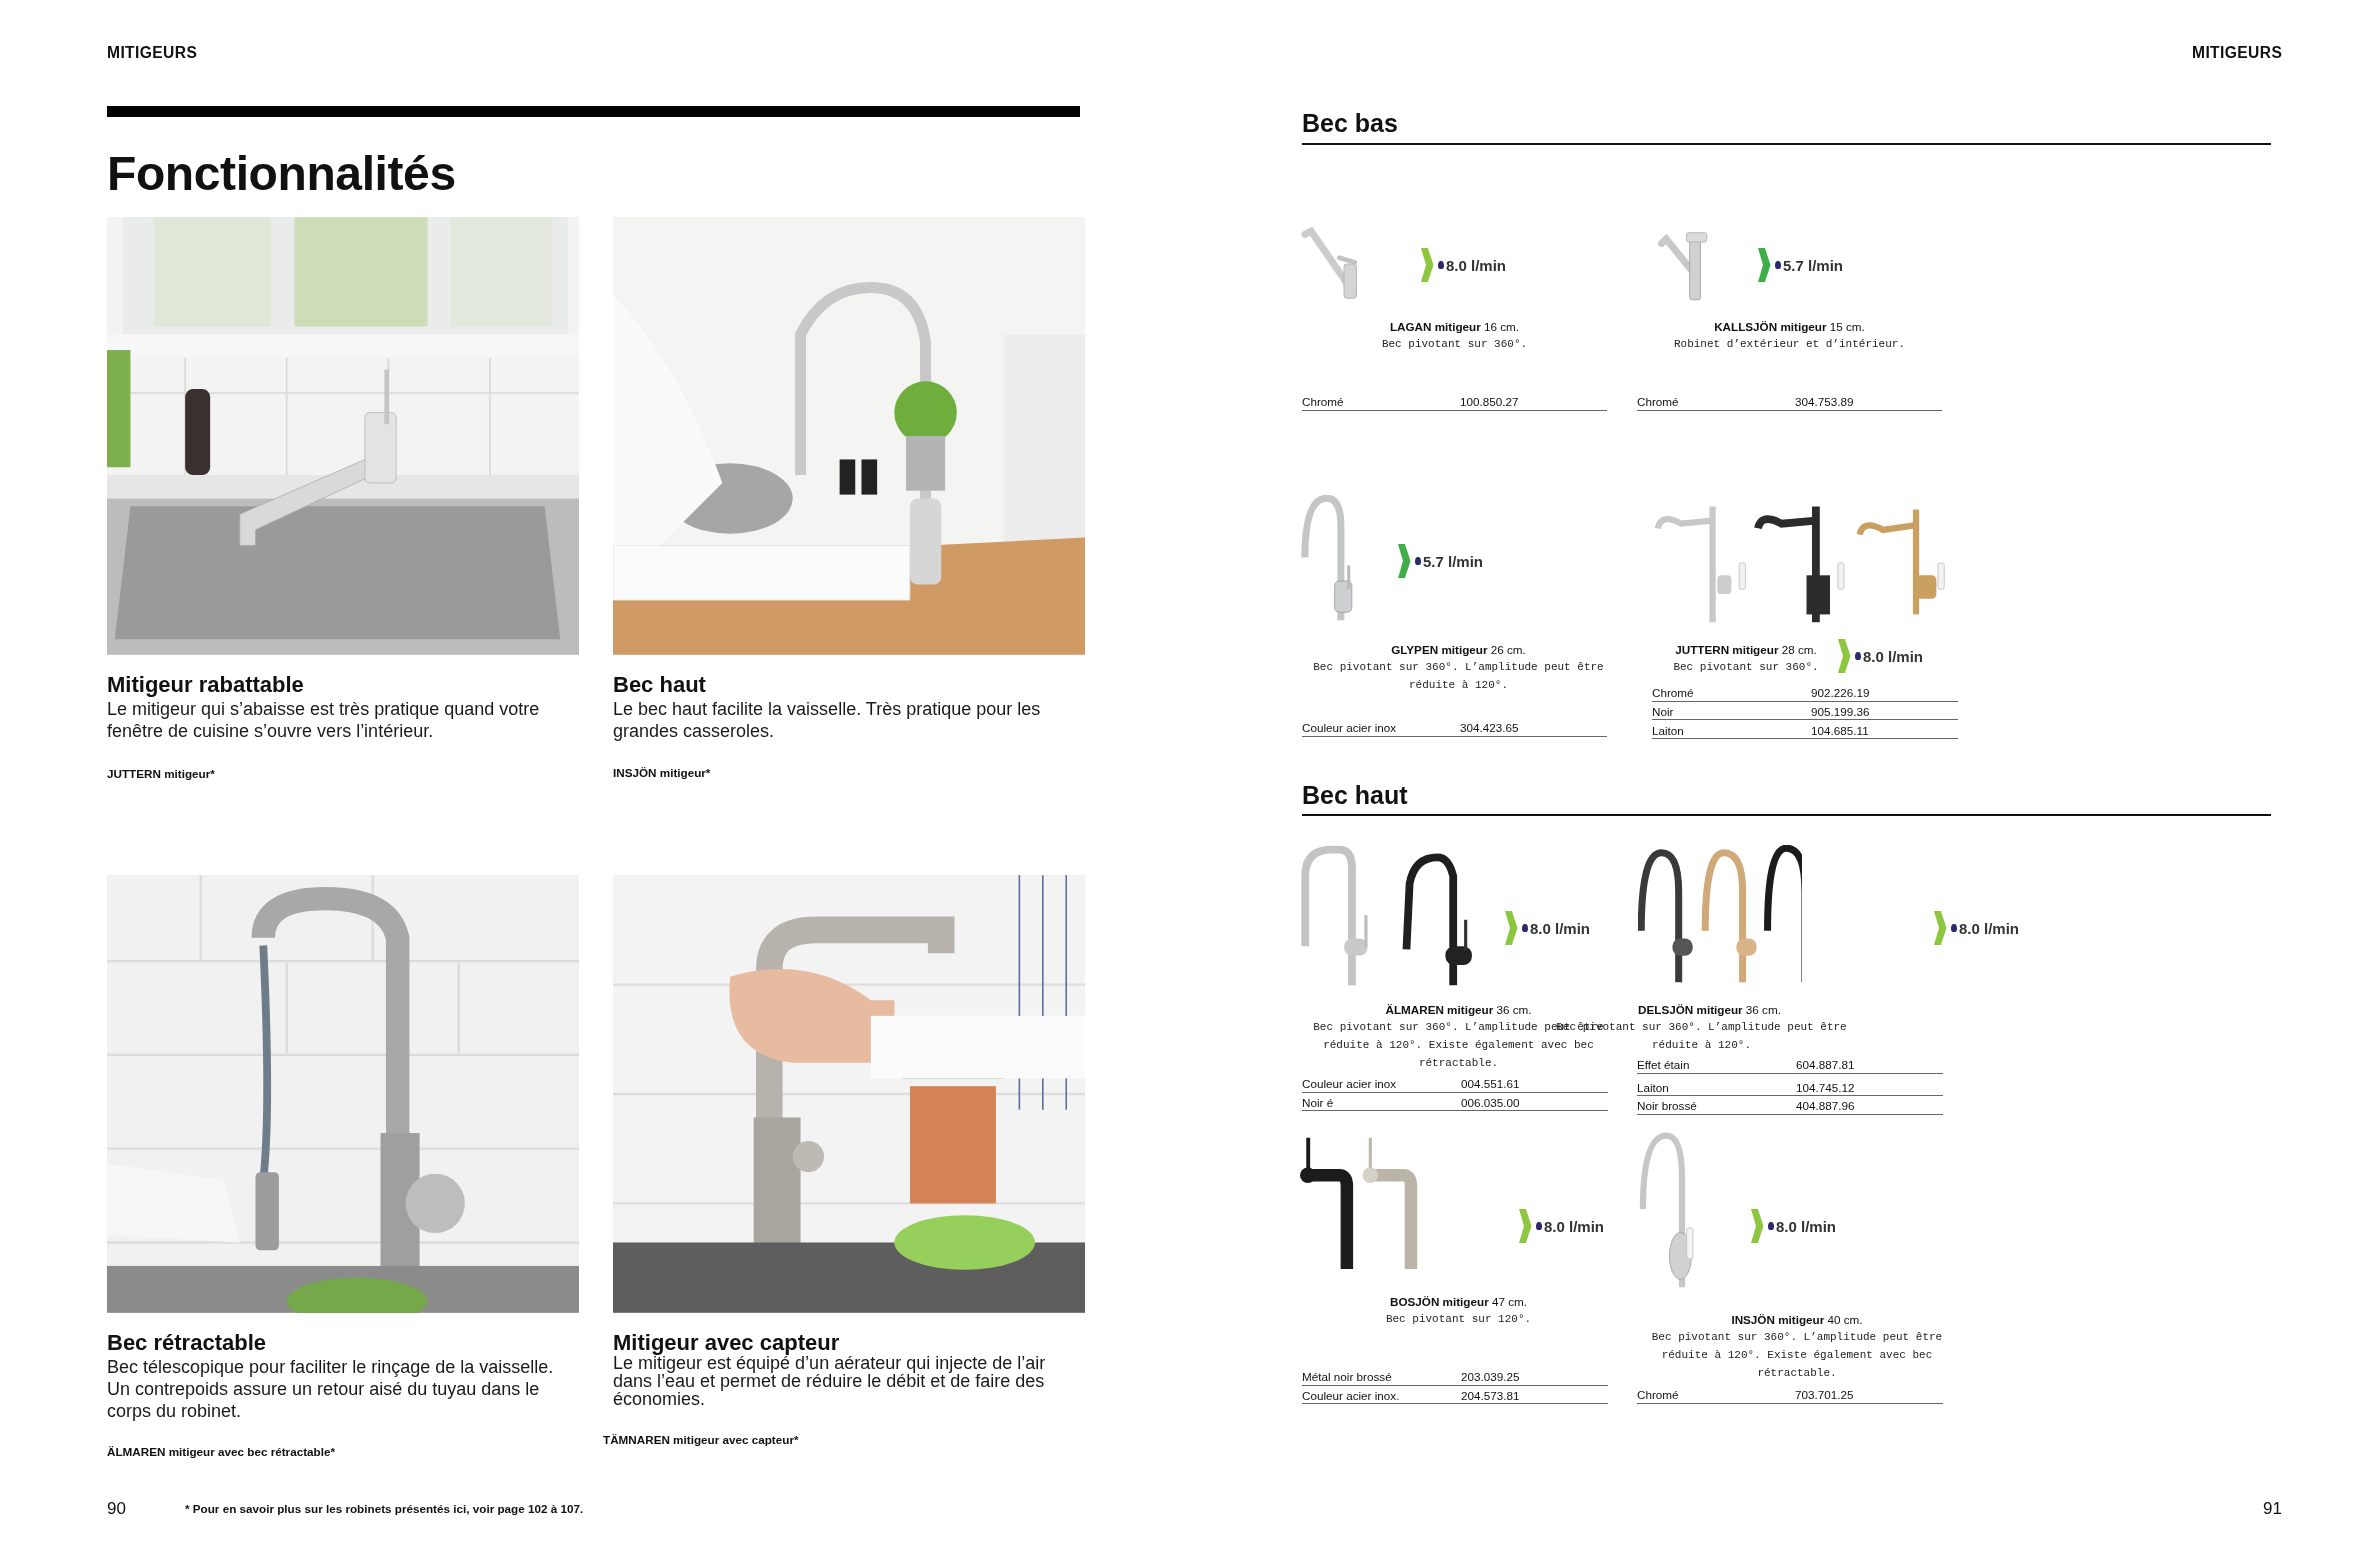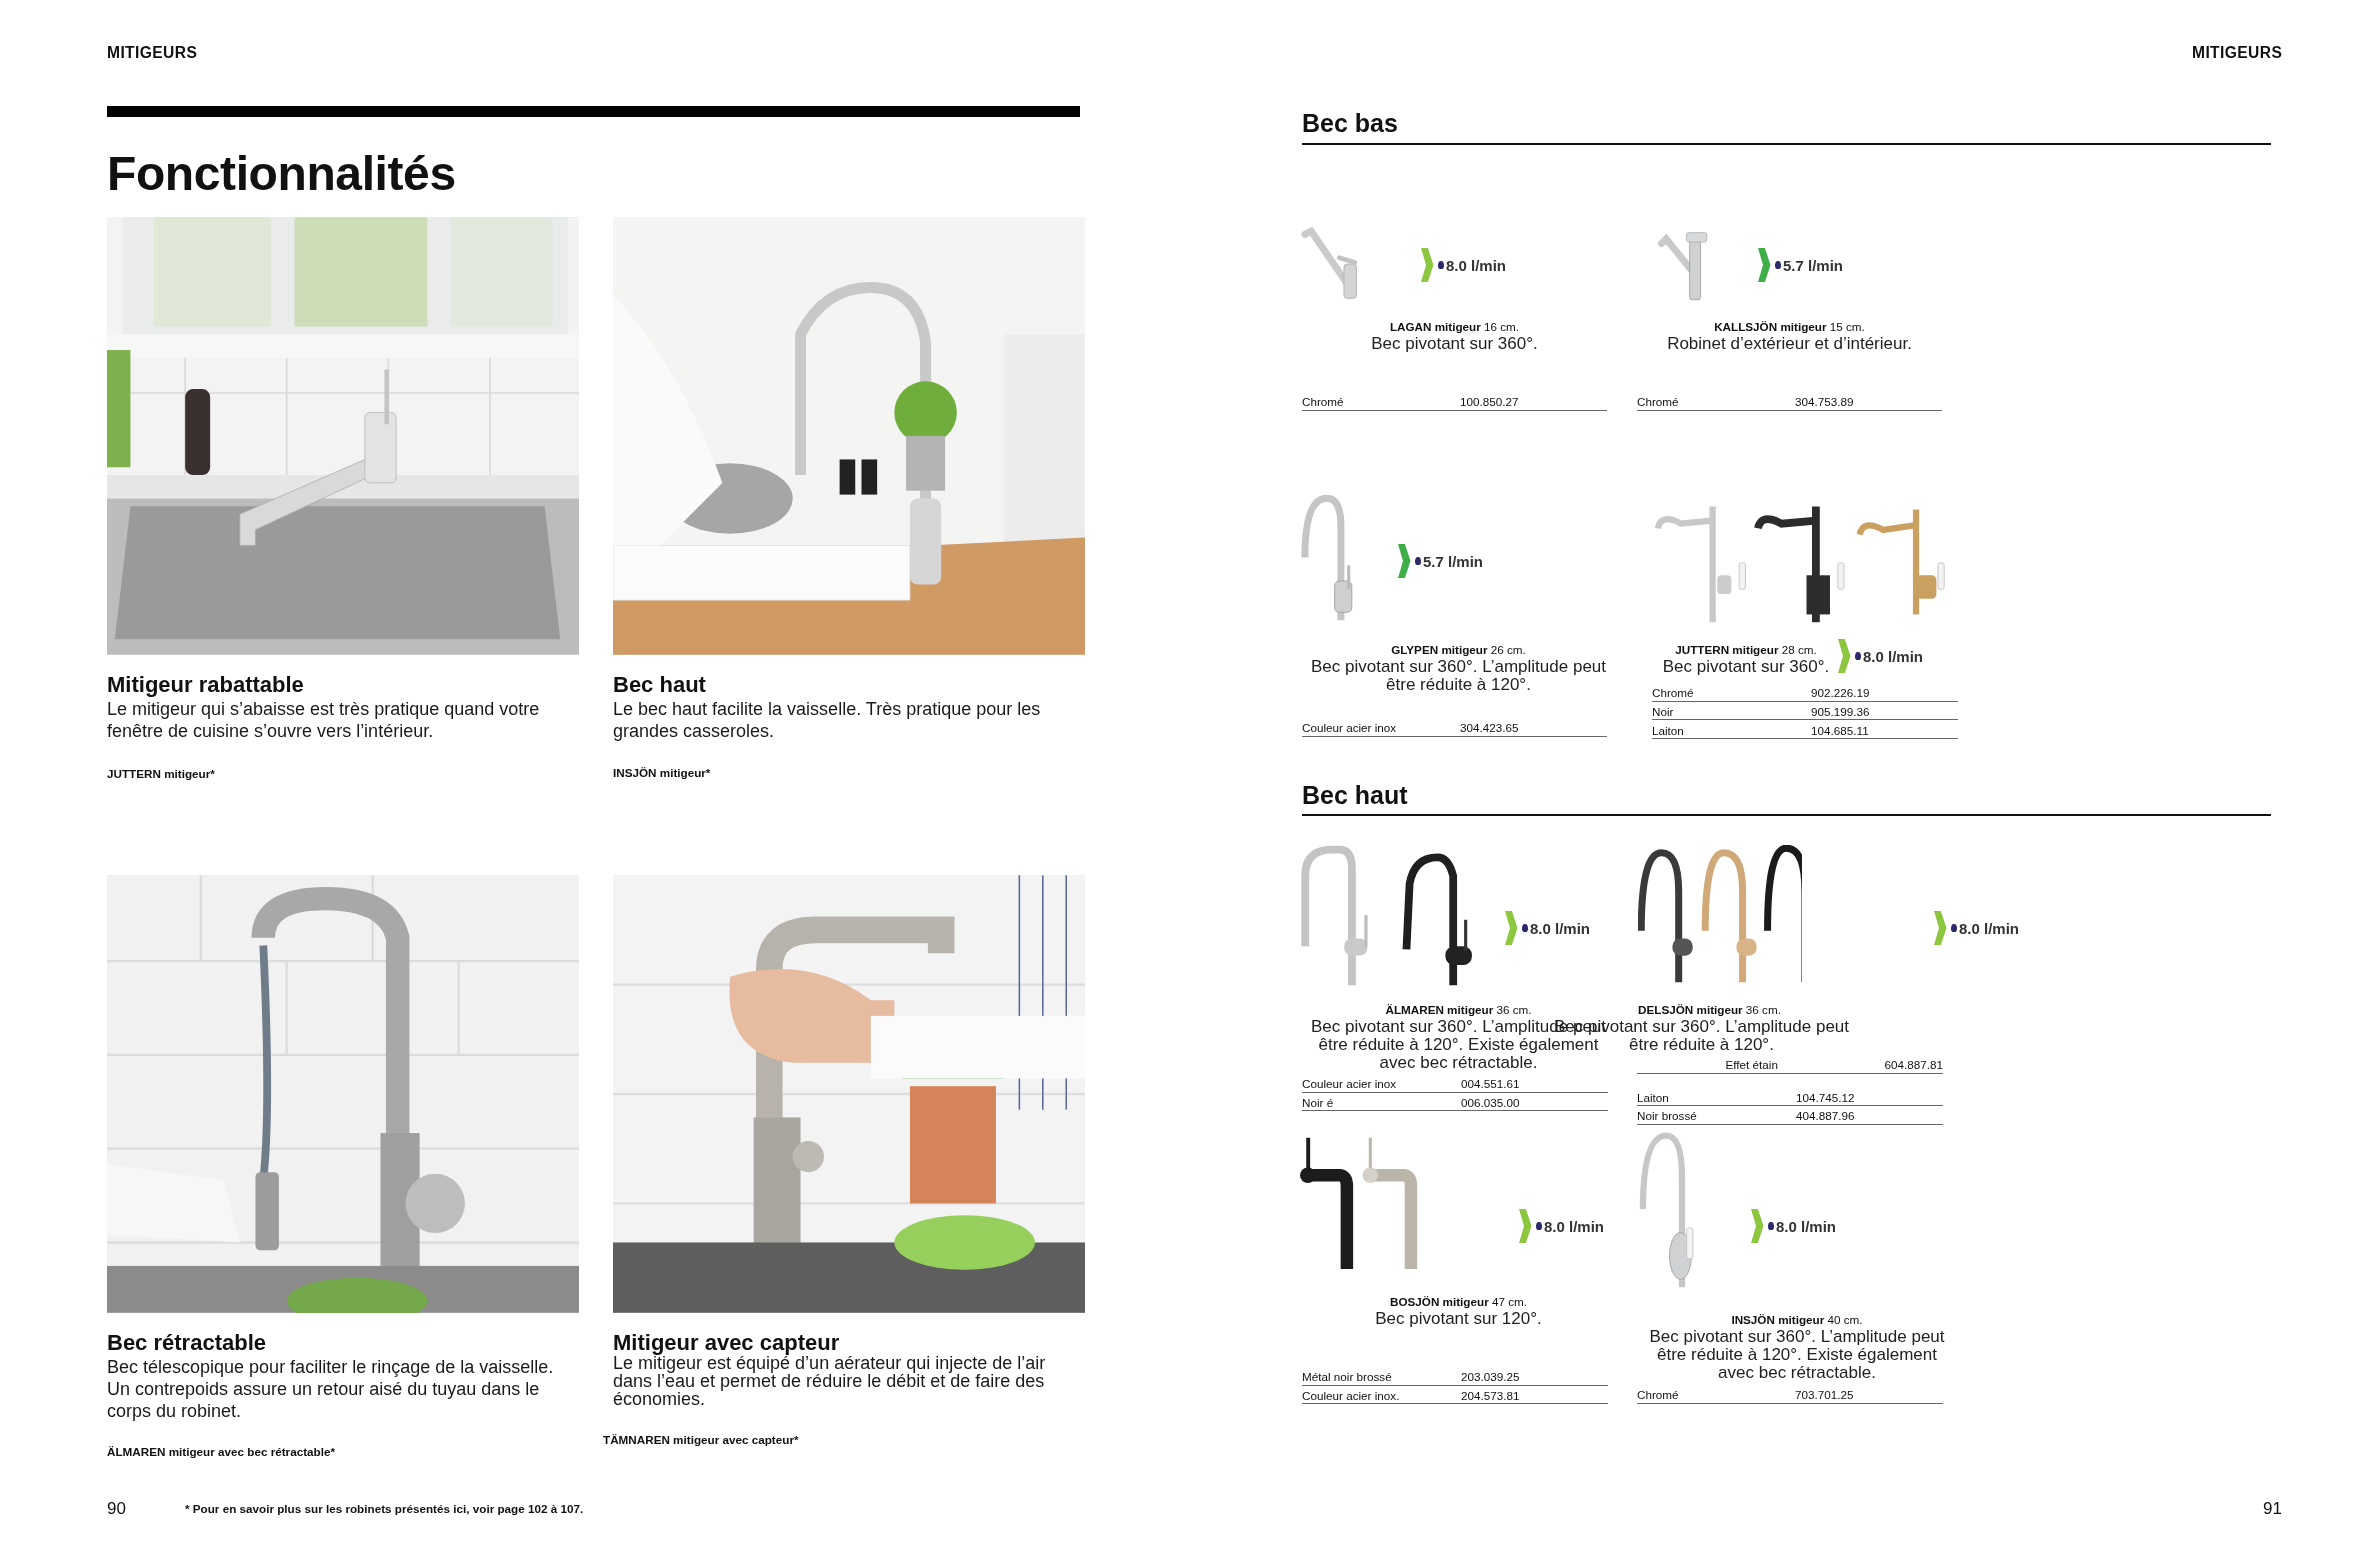--- a/index.html
+++ b/index.html
@@ -13,21 +13,21 @@
   .feat-title { font-weight:700; font-size:22px; line-height:1.2; }
   .feat-body { font-size:18px; line-height:22px; color:#1a1a1a; }
   .feat-ref { font-weight:700; font-size:11.7px; color:#111; }
   .footer-num { font-size:17px; color:#111; }
   .footer-note { font-weight:700; font-size:11.7px; color:#111; }
   .section-title { font-weight:700; font-size:25px; line-height:1; }
   .rule { background:#111; height:2.3px; }
   .prod { position:absolute;text-align:center; }
   .prod-name { font-size:11.7px; line-height:15.6px; }
   .prod-name b { font-weight:700; }
-  .prod-desc { font-size:17px; line-height:18px; color:#222; }
+  .prod-desc { font-size:11px; line-height:18px; color:#222;font-family:Liberation Mono, monospace; }
   .vrow { display:flex; font-size:11.7px; line-height:15.6px; border-bottom:1.6px solid #666; }
   .vrow .lbl { width:158px; }
   .flow { position:absolute; display:flex; align-items:center; height:34px; }
   .flow .chev { width:12.5px; height:34px; background:#8dc63f;
       clip-path:polygon(0 0, 55% 0, 100% 50%, 55% 100%, 0 100%, 40% 50%); }
   .flow .chev.green { background:#3fae49; }
   .flow .drop { width:5.5px; height:7.8px; background:#2b2a6b; border-radius:50% 50% 50% 50% / 60% 60% 40% 40%;
       margin-left:4.7px; margin-right:2.3px; }
   .flow .val { font-size:15px; font-weight:700; color:#333; }
   .faucet { position:absolute; }
@@ -303,21 +303,21 @@
 <div class="flow" style="left:1934px; top:911px;">
   <div class="chev"></div>
   <div class="drop"></div>
   <span class="val">8.0 l/min</span>
 </div>
 <div class="prod" style="left:1553px; top:1002px; width:313px;">
   <div class="prod-name"><b>DELSJÖN mitigeur</b> <span>36 cm.</span></div>
   <div class="prod-desc" style="width:297px">Bec pivotant sur 360°. L’amplitude peut être réduite à 120°.</div>
 </div>
 <div class="abs" style="left:1637px; top:1057px; width:306px;">
-  <div class="vrow" style="margin-bottom:16px;justify-content:flex-end;">
+  <div class="vrow" style="margin-bottom:6px;">
       <span class="lbl" style="width:159px">Effet étain</span>
       <span>604.887.81</span>
     </div>
   <div class="vrow" style="margin-bottom:2.3px;">
       <span class="lbl" style="width:159px">Laiton</span>
       <span>104.745.12</span>
     </div>
   <div class="vrow">
       <span class="lbl" style="width:159px">Noir brossé</span>
       <span>404.887.96</span>

